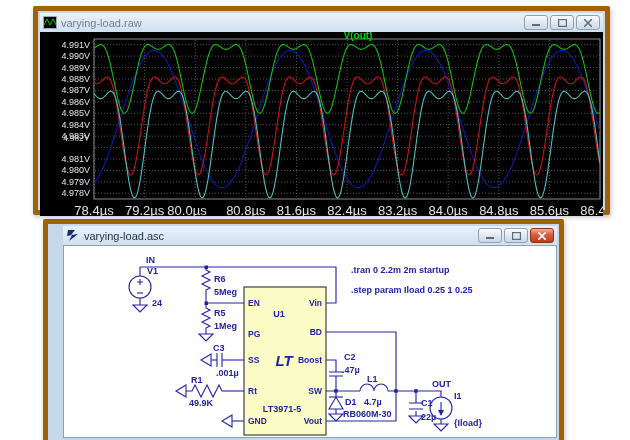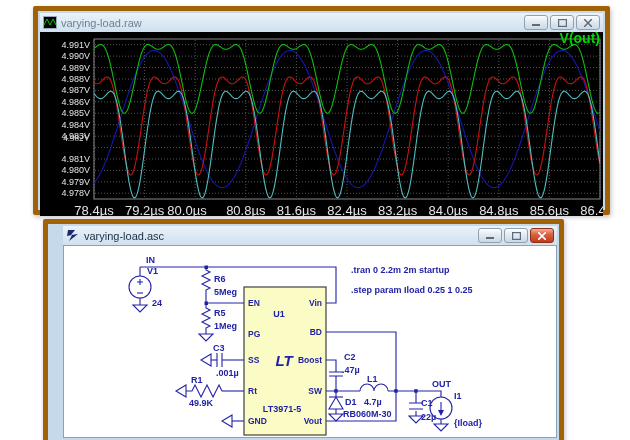--- a/index.html
+++ b/index.html
@@ -13,22 +13,22 @@
   .title-text.dim{color:#70808f;}
   .app-icon{width:14px;height:13px;display:inline-flex;}
   .caption-buttons{display:flex;gap:2px;}
   .capbtn{width:22px;height:13px;border:1px solid #8fa0b0;border-radius:3px;
           background:linear-gradient(#fcfdfe,#e2eaf2 45%,#ccd8e3);
           display:flex;align-items:center;justify-content:center;cursor:default;}
   .capbtn.close-active{background:linear-gradient(#f2b09a,#dd6243 40%,#bb3c1d);border-color:#8e2f12;}
   
   .win-plot{left:33px;top:6px;width:577px;height:209px;}
   .plot-client{position:relative;background:#000;height:184px;overflow:hidden;}
-  .trace-label{position:absolute;left:54px;top:-2px;width:506px;text-align:right;
-               font-size:14px;font-weight:bold;color:#00d400;}
+  .trace-label{position:absolute;left:65px;top:-2px;width:506px;text-align:center;
+               font-size:10px;font-weight:bold;color:#00d400;}
   .tick-y{position:absolute;left:2px;width:48px;text-align:right;font-size:9px;color:#e4e4e4;}
   .tick-x{position:absolute;width:46px;text-align:center;font-size:13px;color:#e4e4e4;}
   #plot-svg{position:absolute;left:0;top:0;}
   
   .win-sch{left:43px;top:219px;width:521px;height:272px;padding-left:15px;}
   .sch-client{position:relative;background:#ffffff;height:191px;border:1px solid #8aa2b8;
               box-sizing:content-box;overflow:hidden;}
   .sch-svg text{font-family:"Liberation Sans",sans-serif;font-weight:bold;fill:#2222a6;}
   .stext{font-size:9px;}
   .pintext{font-size:8.5px;}

